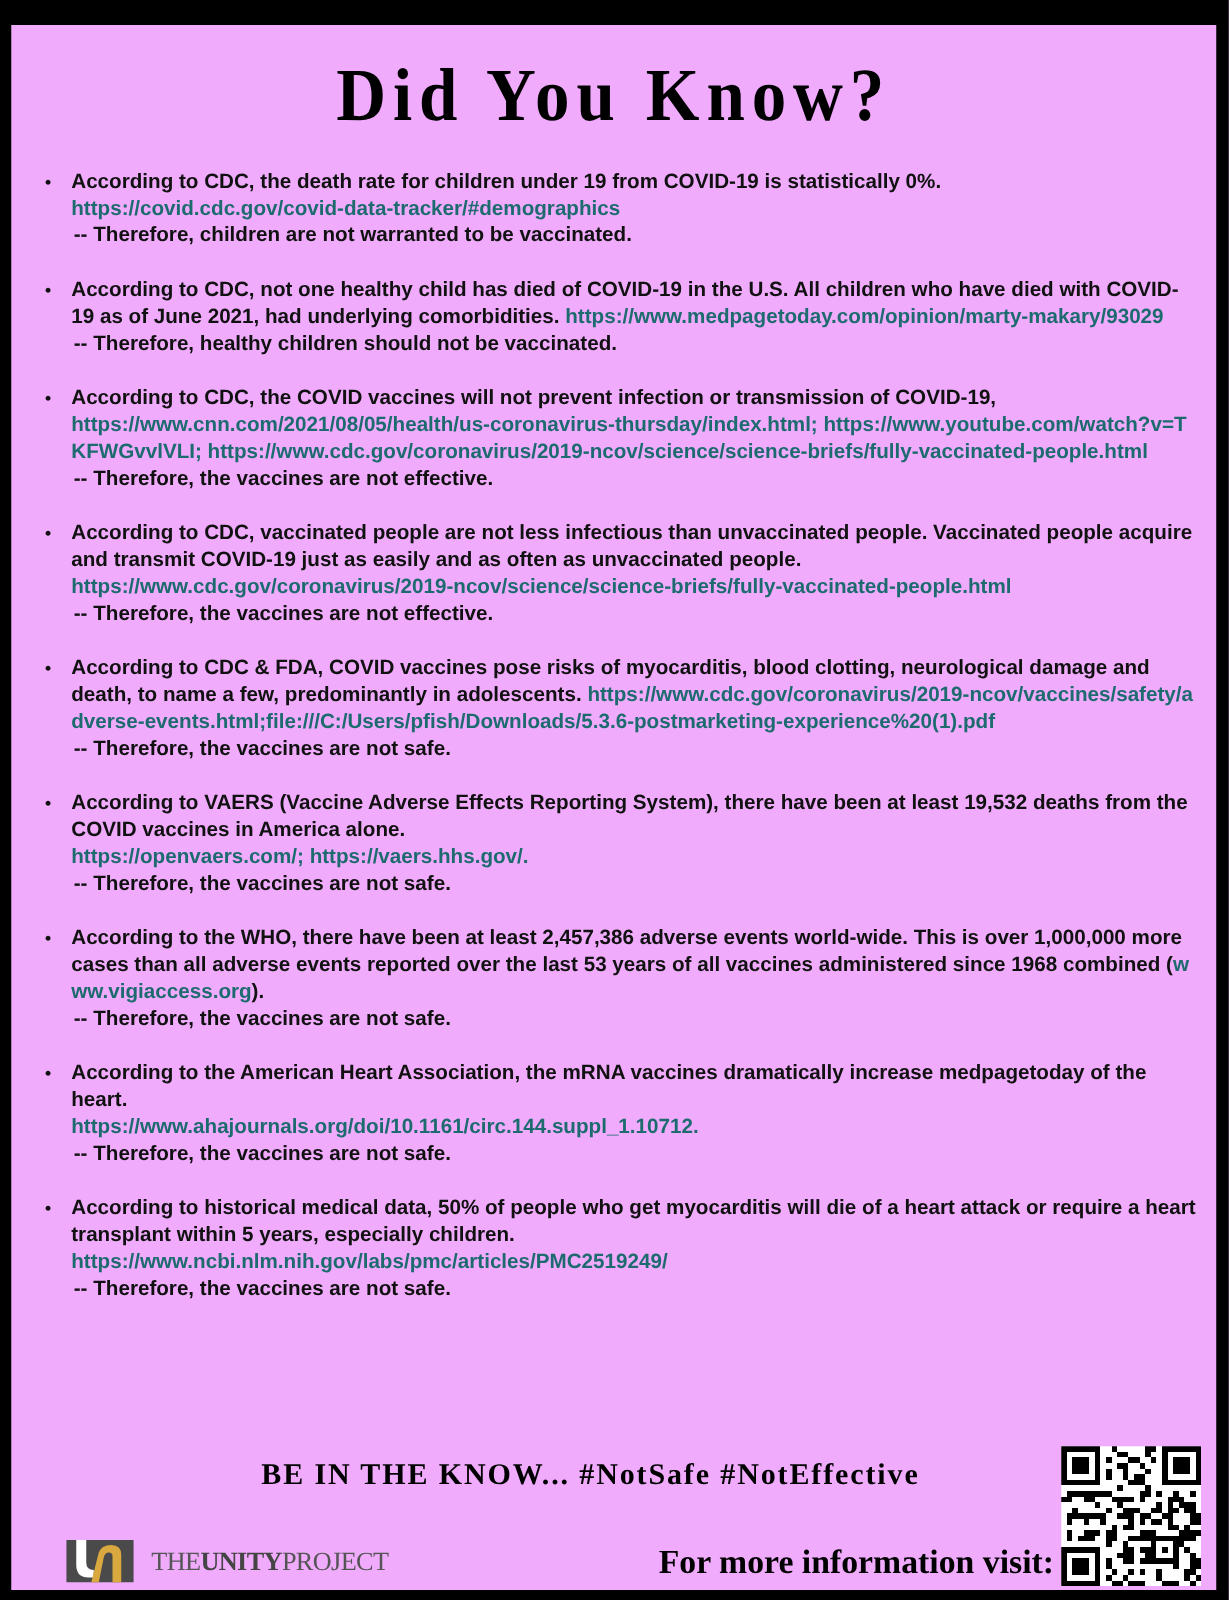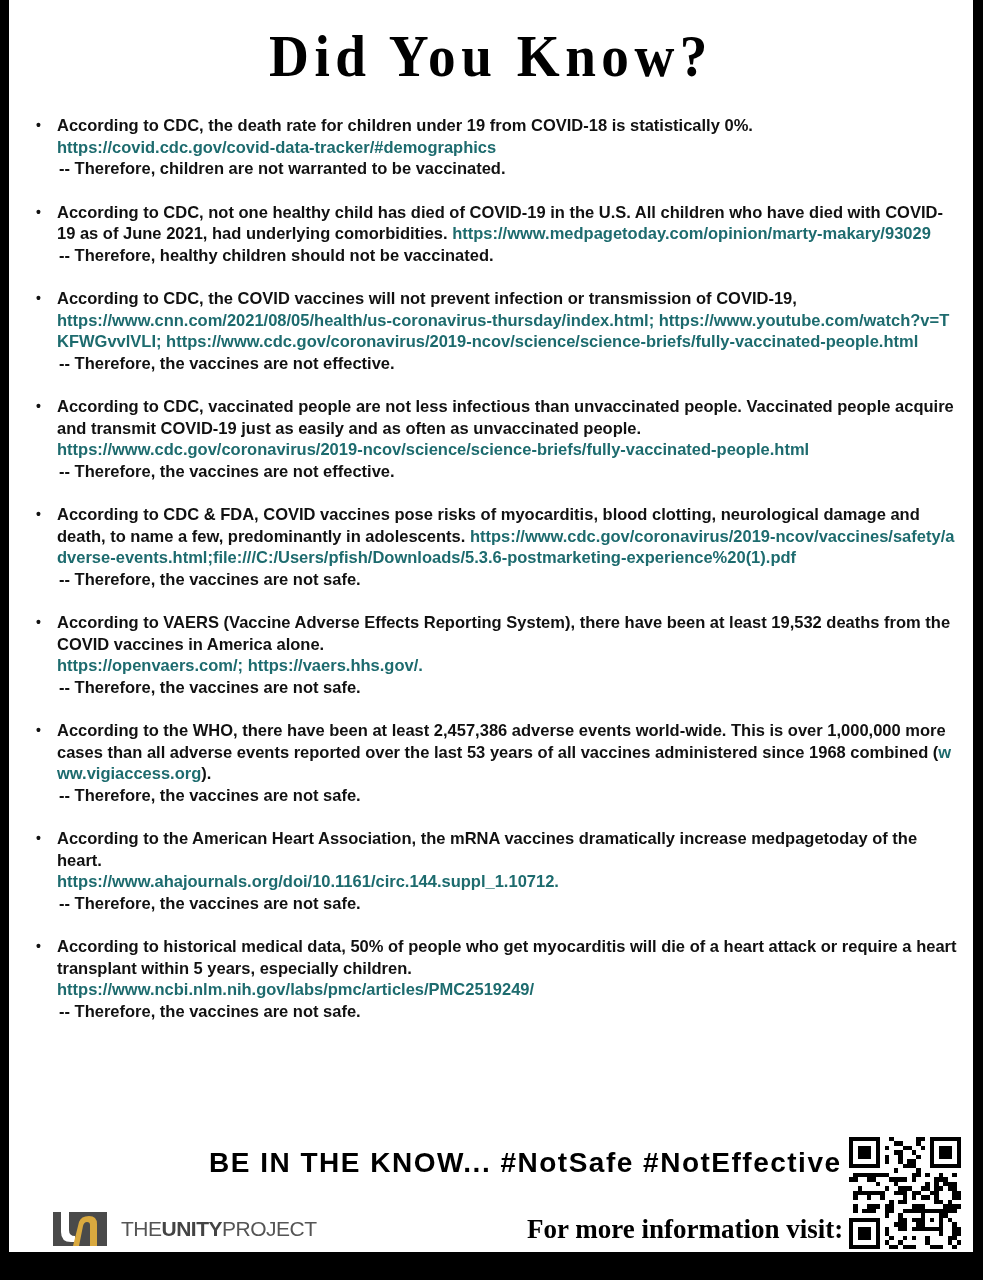--- a/index.html
+++ b/index.html
@@ -5,23 +5,23 @@
   html, body { margin: 0; padding: 0; }
   body {
     width: 983px; height: 1280px;
     background: #000;
     position: relative;
     overflow: hidden;
     font-family: "Liberation Sans", sans-serif;
   }
   .page {
     position: absolute;
-    left: 9px; top: 0;
+    left: 9px; top: 20px;
     width: 964px; height: 1252px;
-    background: #ffffff;
+    background: #f0abfc;
   }
   .title {
     position: absolute;
     left: 0; right: 0; top: 22px;
     text-align: center;
     font-family: "Liberation Serif", serif;
     font-weight: bold;
     font-size: 60px;
     letter-spacing: 6px;
     color: #000;
@@ -56,37 +56,37 @@
     text-decoration: none;
     word-break: break-all;
   }
   .fact .conclusion {
     display: block;
     padding-left: 2px;
   }
   .tagline {
     position: absolute;
     left: 200px; top: 1147px;
-    font-family: Liberation Sans, sans-serif;
-    font-weight: bold;
-    font-size: 28px;
+    font-family: Liberation Serif, serif;
+    font-weight: bold;
+    font-size: 24px;
     letter-spacing: 1.5px;
     color: #000;
   }
   .logo {
     position: absolute;
     left: 44px; top: 1212px;
     display: flex; align-items: center;
   }
   .logo-mark {
     width: 54px; height: 34px;
   }
   .logo-text {
     margin-left: 14px;
-    font-family: Liberation Sans, sans-serif;
+    font-family: Liberation Serif, serif;
     font-size: 21px;
     color: #555;
     letter-spacing: -0.5px;
   }
   .logo-text b { color: #444; font-weight: bold; }
   .more-info {
     position: absolute;
     left: 518px; top: 1214px;
     font-family: "Liberation Serif", serif;
     font-weight: bold;
@@ -99,21 +99,21 @@
     width: 112px; height: 112px;
   }
 </style>
 </head>
 <body>
 
 <div class="page">
   <div class="title">Did You Know?</div>
 
   <ul class="facts" id="facts">
-      <li class="fact"><span class="bullet">•</span><span>According to CDC, the death rate for children under 19 from COVID-18 is statistically 0%.</span><span></span> <br><a class="link" style="display: inline; margin-top: 27px;">https://covid.cdc.gov/covid-data-tracker/#demographics</a><span></span><span class="conclusion">-- Therefore, children are not warranted to be vaccinated.</span></li>
+      <li class="fact"><span class="bullet">•</span><span>According to CDC, the death rate for children under 19 from COVID-19 is statistically 0%.</span><span></span> <br><a class="link" style="display: inline; margin-top: 27px;">https://covid.cdc.gov/covid-data-tracker/#demographics</a><span></span><span class="conclusion">-- Therefore, children are not warranted to be vaccinated.</span></li>
       <li class="fact"><span class="bullet">•</span><span>According to CDC, not one healthy child has died of COVID-19 in the U.S. All children who have died with COVID-19 as of June 2021, had underlying comorbidities.</span><span></span> <a class="link">https://www.medpagetoday.com/opinion/marty-makary/93029</a><span></span><span class="conclusion">-- Therefore, healthy children should not be vaccinated.</span></li>
       <li class="fact"><span class="bullet">•</span><span>According to CDC, the COVID vaccines will not prevent infection or transmission of COVID-19,</span><span></span> <br><a class="link" style="display: inline;">https://www.cnn.com/2021/08/05/health/us-coronavirus-thursday/index.html; https://www.youtube.com/watch?v=TKFWGvvlVLI; https://www.cdc.gov/coronavirus/2019-ncov/science/science-briefs/fully-vaccinated-people.html</a><span></span><span class="conclusion">-- Therefore, the vaccines are not effective.</span></li>
       <li class="fact"><span class="bullet">•</span><span>According to CDC, vaccinated people are not less infectious than unvaccinated people. Vaccinated people acquire and transmit COVID-19 just as easily and as often as unvaccinated people.</span><span></span> <br><a class="link" style="display: inline;">https://www.cdc.gov/coronavirus/2019-ncov/science/science-briefs/fully-vaccinated-people.html</a><span></span><span class="conclusion">-- Therefore, the vaccines are not effective.</span></li>
       <li class="fact"><span class="bullet">•</span><span>According to CDC &amp; FDA, COVID vaccines pose risks of myocarditis, blood clotting, neurological damage and death, to name a few, predominantly in adolescents.</span><span></span> <a class="link">https://www.cdc.gov/coronavirus/2019-ncov/vaccines/safety/adverse-events.html;file:///C:/Users/pfish/Downloads/5.3.6-postmarketing-experience%20(1).pdf</a><span></span><span class="conclusion">-- Therefore, the vaccines are not safe.</span></li>
       <li class="fact"><span class="bullet">•</span><span>According to VAERS (Vaccine Adverse Effects Reporting System), there have been at least 19,532 deaths from the COVID vaccines in America alone.</span><span></span> <br><a class="link" style="display: inline;">https://openvaers.com/; https://vaers.hhs.gov/.</a><span></span><span class="conclusion">-- Therefore, the vaccines are not safe.</span></li>
       <li class="fact"><span class="bullet">•</span><span>According to the WHO, there have been at least 2,457,386 adverse events world-wide. This is over 1,000,000 more cases than all adverse events reported over the last 53 years of all vaccines administered since 1968 combined</span><span> (</span><a class="link">www.vigiaccess.org</a><span>).</span><span class="conclusion">-- Therefore, the vaccines are not safe.</span></li>
       <li class="fact"><span class="bullet">•</span><span>According to the American Heart Association, the mRNA vaccines dramatically increase medpagetoday of the heart.</span><span></span> <br><a class="link" style="display: inline;">https://www.ahajournals.org/doi/10.1161/circ.144.suppl_1.10712.</a><span></span><span class="conclusion">-- Therefore, the vaccines are not safe.</span></li>
       <li class="fact"><span class="bullet">•</span><span>According to historical medical data, 50% of people who get myocarditis will die of a heart attack or require a heart transplant within 5 years, especially children.</span><span></span> <br><a class="link" style="display: inline;">https://www.ncbi.nlm.nih.gov/labs/pmc/articles/PMC2519249/</a><span></span><span class="conclusion">-- Therefore, the vaccines are not safe.</span></li>
     </ul>
 

